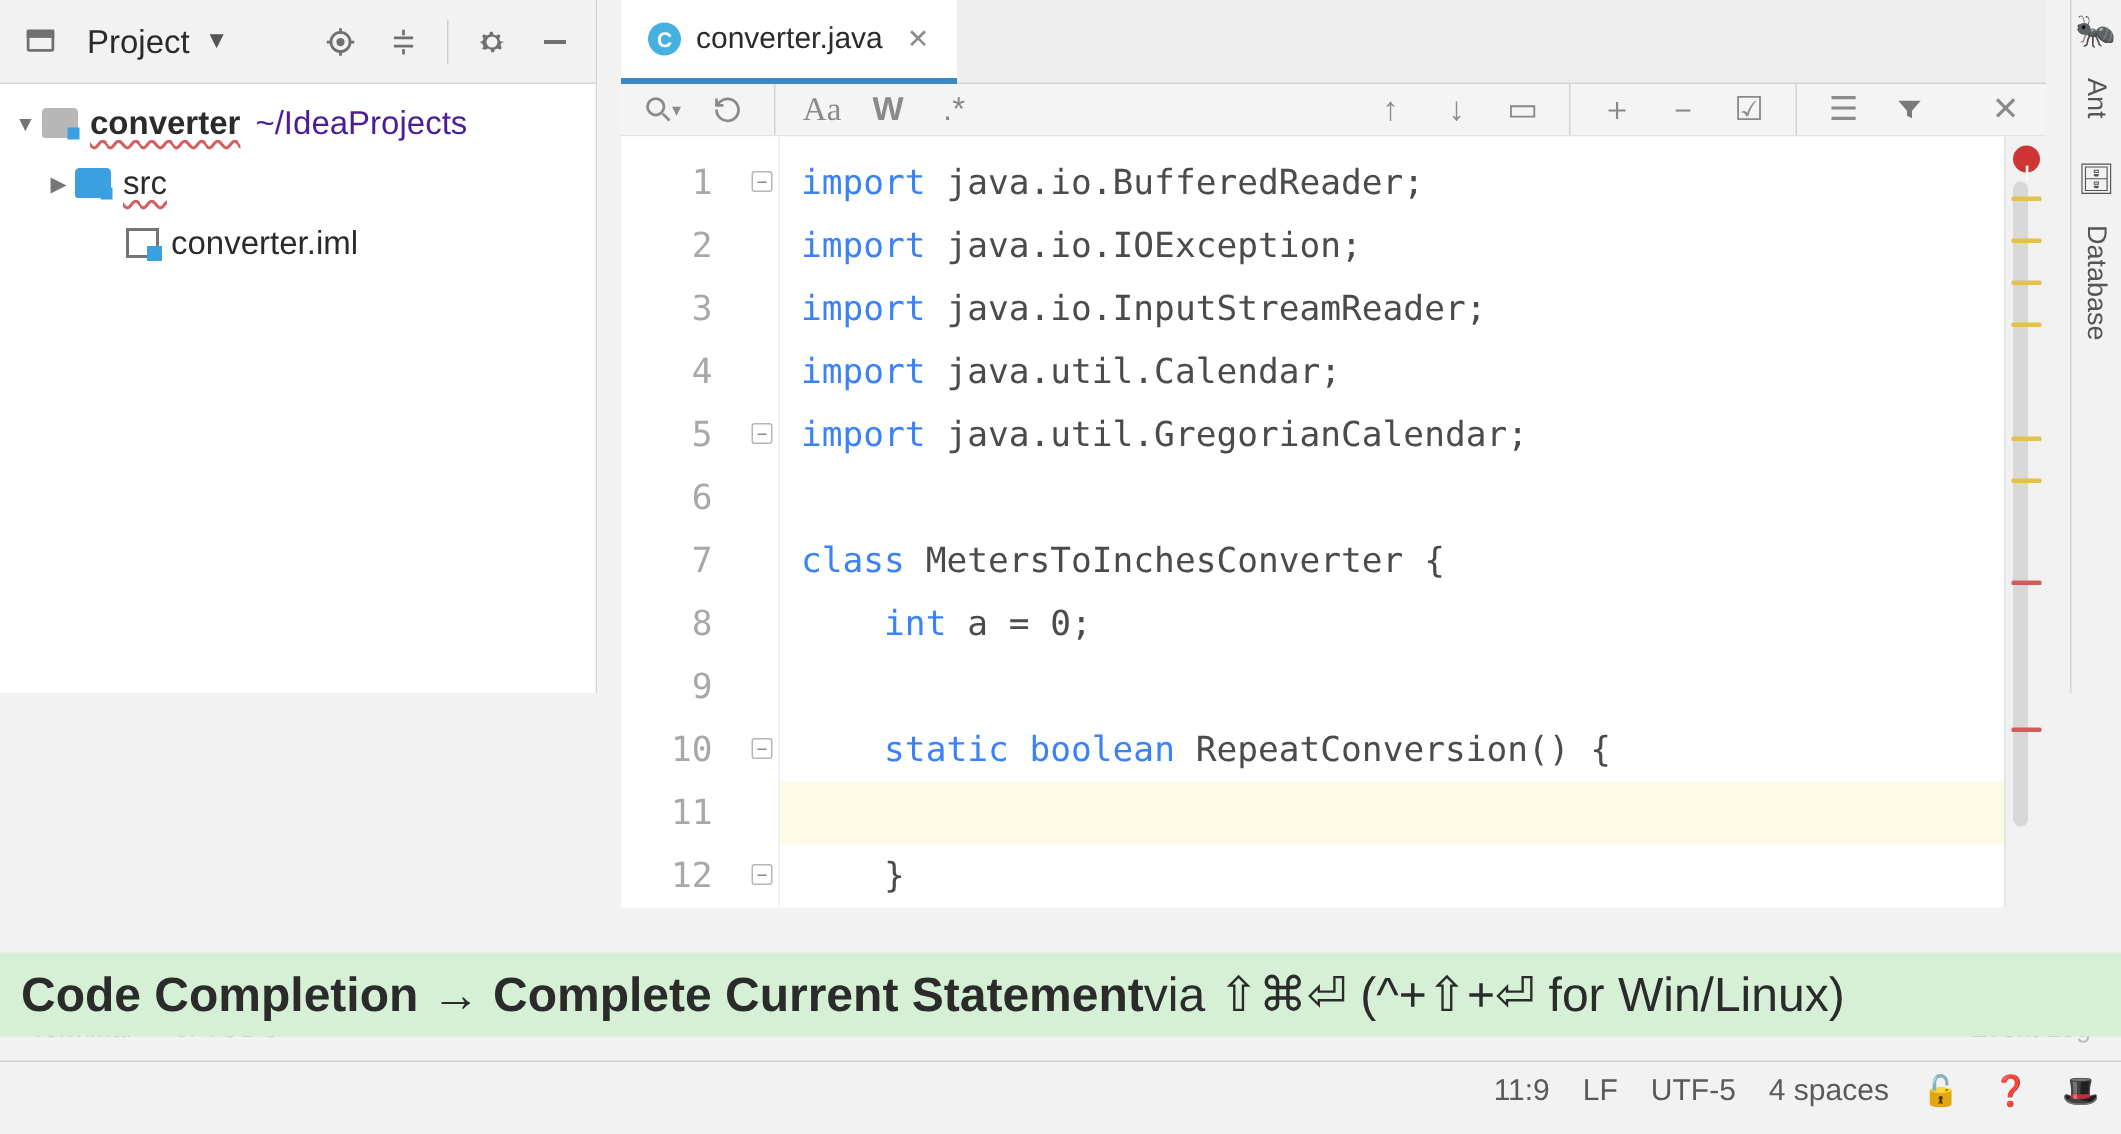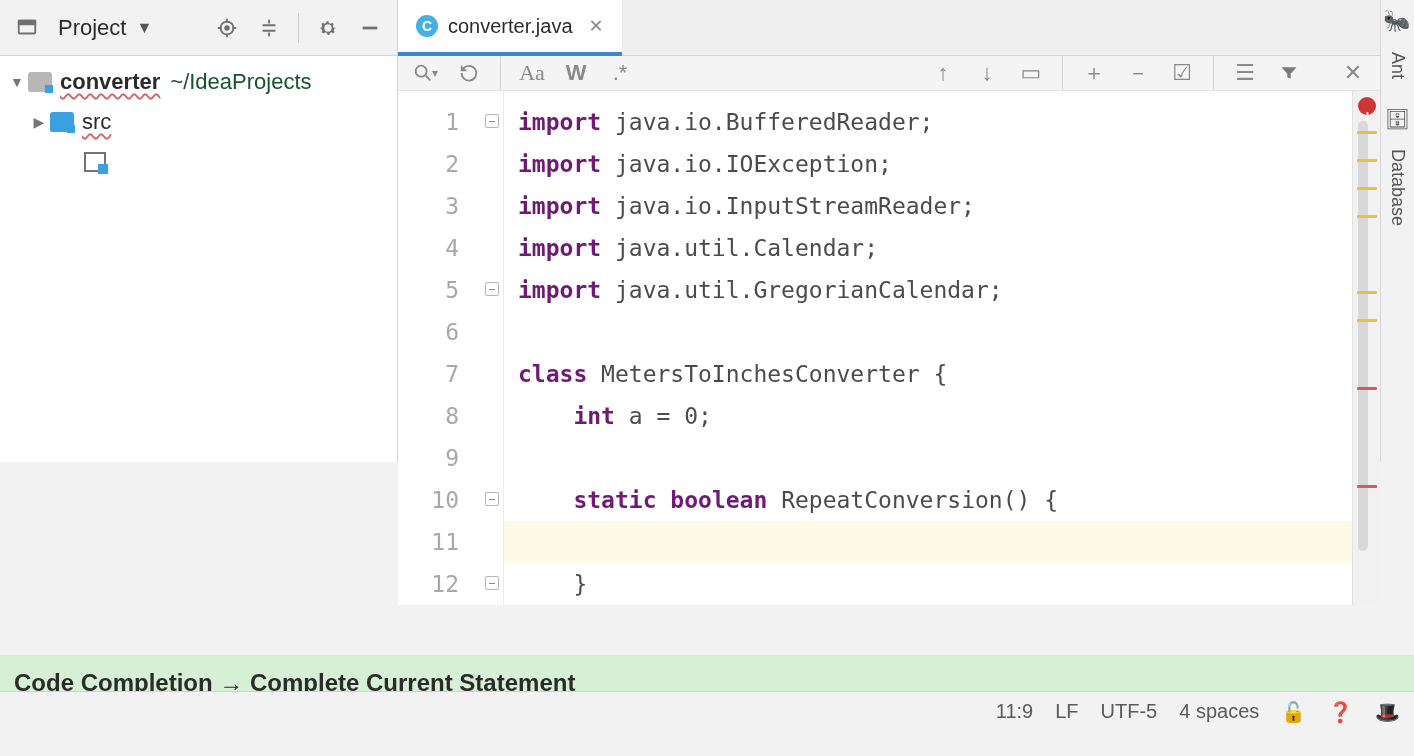--- a/index.html
+++ b/index.html
@@ -7,21 +7,21 @@
     font-family: -apple-system, "Segoe UI", "Helvetica Neue", Arial, sans-serif;
     font-size: 15px;
     background: #f2f2f2;
     width: 1414px;
     height: 756px;
     overflow: hidden;
     position: relative;
     color: #2b2b2b;
   }
   
-  .main-row { display: flex; height: 462px; }
+  .main-row { display: flex; height: 462px; gap: 16px; }
   .left-pane { width: 398px; display: flex; flex-direction: column; border-right: 1px solid #d4d4d4; }
   .right-pane { flex: 1; display: flex; flex-direction: column; background: #fff; position: relative; }
   .right-side-bar { width: 34px; background: #f2f2f2; border-left: 1px solid #d7d7d7; display:flex; flex-direction:column; align-items:center; padding-top:8px; gap:18px; }
   .right-side-bar .vtext { writing-mode: vertical-rl; font-size: 18px; color:#555; }
 
   
   .proj-toolbar {
     height: 56px; display:flex; align-items:center; padding:0 10px; gap:8px;
     border-bottom:1px solid #d4d4d4; background:#f2f2f2;
   }
@@ -35,21 +35,21 @@
   .tree { flex:1; padding:6px 0 0 0; font-size:22px; line-height:40px; overflow:hidden; background:#fff; }
   .tree-row { display:flex; align-items:center; height:40px; }
   .arrow { width:22px; text-align:center; color:#767676; font-size:14px; }
   .arrow.down::before { content:"▼"; }
   .arrow.right::before { content:"▶"; }
   .folder-icon { width:24px; height:20px; background:#b7b7b7; border-radius:3px 3px 2px 2px; margin-right:8px; display:inline-block; position:relative; }
   .folder-icon::before { content:""; position:absolute; right:-1px; bottom:-1px; width:8px; height:8px; background:#3aa0e0; }
   .folder-icon.plain::before { display:none; }
   .folder-icon.src { background:#3aa0e0; }
   .tree .bold { font-weight:700; }
-  .dim { color:#14532d; }
+  .dim { color:#4c1d95; }
   .iml-icon { width:22px; height:20px; display:inline-block; margin-right:8px; position:relative; }
   .iml-icon::before { content:""; position:absolute; inset:0; background:#fff; border:2px solid #747474; }
   .iml-icon::after { content:""; position:absolute; right:-2px; bottom:-2px; width:10px; height:10px; background:#3aa0e0; }
   .lib-icon { width:22px; height:20px; display:inline-block; margin-right:8px; background:
     linear-gradient(to bottom,#f0b000 0 100%) 0 0/4px 100% no-repeat,
     linear-gradient(to bottom,#1d9b54 0 100%) 6px 0/4px 100% no-repeat,
     linear-gradient(to bottom,#2f8fd7 0 100%) 12px 0/4px 100% no-repeat,
     linear-gradient(to bottom,#d46161 0 100%) 18px 0/4px 100% no-repeat; }
   .sc-icon { width:22px; height:20px; display:inline-block; margin-right:8px; position:relative; }
   .sc-icon::before { content:"▶"; position:absolute; left:0; top:-4px; font-size:14px; color:#2f8fd7; }
@@ -69,37 +69,37 @@
   .ed-tb .ico { color:#8a8a8a; font-size:22px; display:flex; align-items:center; justify-content:center; min-width:26px; height:34px; }
   .ed-tb .spacer { flex:1; }
 
   
   .code-wrap { display:flex; flex:1; background:#fff; position:relative; font-family: "SF Mono", Menlo, Consolas, monospace; font-size:23px; line-height:42px; }
   .gutter { width:106px; background:#fff; color:#a8a8a8; text-align:right; padding:10px 44px 0 0; border-right:1px solid #ececec; }
   .gut-row { height:42px; position:relative; }
   .fold { position:absolute; right:-40px; top:13px; width:14px; height:14px; border:1px solid #b5b5b5; border-radius:2px; }
   .fold::before { content:""; position:absolute; left:3px; top:6px; width:6px; height:1px; background:#8a8a8a; }
   .code { padding:10px 0 0 14px; flex:1; white-space:pre; color:#4b4b4b; }
-  .code .kw { color:#701a75; font-weight:700; }
+  .code .kw { color:#3b82f6; font-weight:400; }
   .code .hl-line { background:#fdfbe6; display:block; margin-left:-14px; padding-left:14px; }
   .err-squig { border-bottom:3px wavy #d46161; }
 
   
   .mark-strip { width:28px; background:#f1f1f1; border-left:1px solid #e2e2e2; position:relative; }
   .mark-strip .err { position:absolute; top:6px; left:50%; transform:translateX(-50%); width:18px; height:18px; border-radius:50%; background:#d03535; }
   .mark-strip .err::after { content:"!"; color:#fff; font-weight:700; position:absolute; left:6px; top:-1px; font-size:13px; }
   .mark-strip .m { position:absolute; left:4px; width:20px; height:3px; border-radius:1px; }
   .scroll-thumb { position:absolute; left:5px; top:30px; width:10px; height:430px; background:#d8d8d8; border-radius:5px; }
 
   
-  .tip { position:absolute; left:0; right:0; top:635px; height:56px; background:#d6f0d6; display:flex; align-items:center; padding:0 14px; font-size:24px; color:#2b2b2b;margin-top:20px; }
+  .tip { position:absolute; left:0; right:0; top:635px; height:56px; background:#d6f0d6; display:flex; align-items:center; padding:0 14px; font-size:32px; color:#2b2b2b; }
   .tip .bold { font-weight:700; }
 
   
-  .status { position:absolute; left:0; right:0; top:691px; height:40px; border-top:1px solid #d3d3d3; background:#f2f2f2; display:flex; align-items:center; justify-content:flex-end; padding:0 14px; gap:22px; font-size:20px; color:#5a5a5a; }
+  .status { position:absolute; left:0; right:0; top:707px; height:40px; border-top:1px solid #d3d3d3; background:#f2f2f2; display:flex; align-items:center; justify-content:flex-end; padding:0 14px; gap:22px; font-size:20px; color:#5a5a5a; }
   .status .ico { color:#8a8a8a; font-size:20px; }
 
   
   .bottom-tools { position:absolute; left:0; right:0; top:671px; height:28px; display:flex; align-items:center; padding:0 20px; gap:28px; color:#8f8f8f; font-size:18px; opacity:.55; }
   .bottom-tools .sp { flex:1; }
 </style>
 </head>
 <body>
 
 <div class="main-row">
@@ -150,20 +150,21 @@
         <span class="dim">~/IdeaProjects</span>
       </div>
       <div class="tree-row" style="padding-left:28px">
         <span class="arrow right"></span>
         <span class="folder-icon src"></span>
         <span class="squiggle">src</span>
       </div>
       <div class="tree-row" style="padding-left:62px">
         <span style="width:22px"></span>
         <span class="iml-icon"></span>
+        <span>converter.iml</span>
       </div>
     </div>
   </div>
 
   <div class="right-pane">
     <div class="tabs-row">
       <div class="tab">
         <span class="circ">C</span>
         <span>converter.java</span>
         <span class="tab-close">✕</span>
@@ -257,20 +258,21 @@
 
 <div class="bottom-tools">
   <span>Terminal</span>
   <span>6: TODO</span>
   <span class="sp"></span>
   <span>Event Log</span>
 </div>
 
 <div class="tip">
   <span class="bold">Code Completion → Complete Current Statement</span>
+  <span> via ⇧⌘⏎ (^+⇧+⏎ for Win/Linux)</span>
 </div>
 
 <div class="status">
   <span>11:9</span>
   <span>LF</span>
   <span>UTF-5</span>
   <span>4 spaces</span>
   <span class="ico">🔓</span>
   <span class="ico">❓</span>
   <span class="ico">🎩</span>

